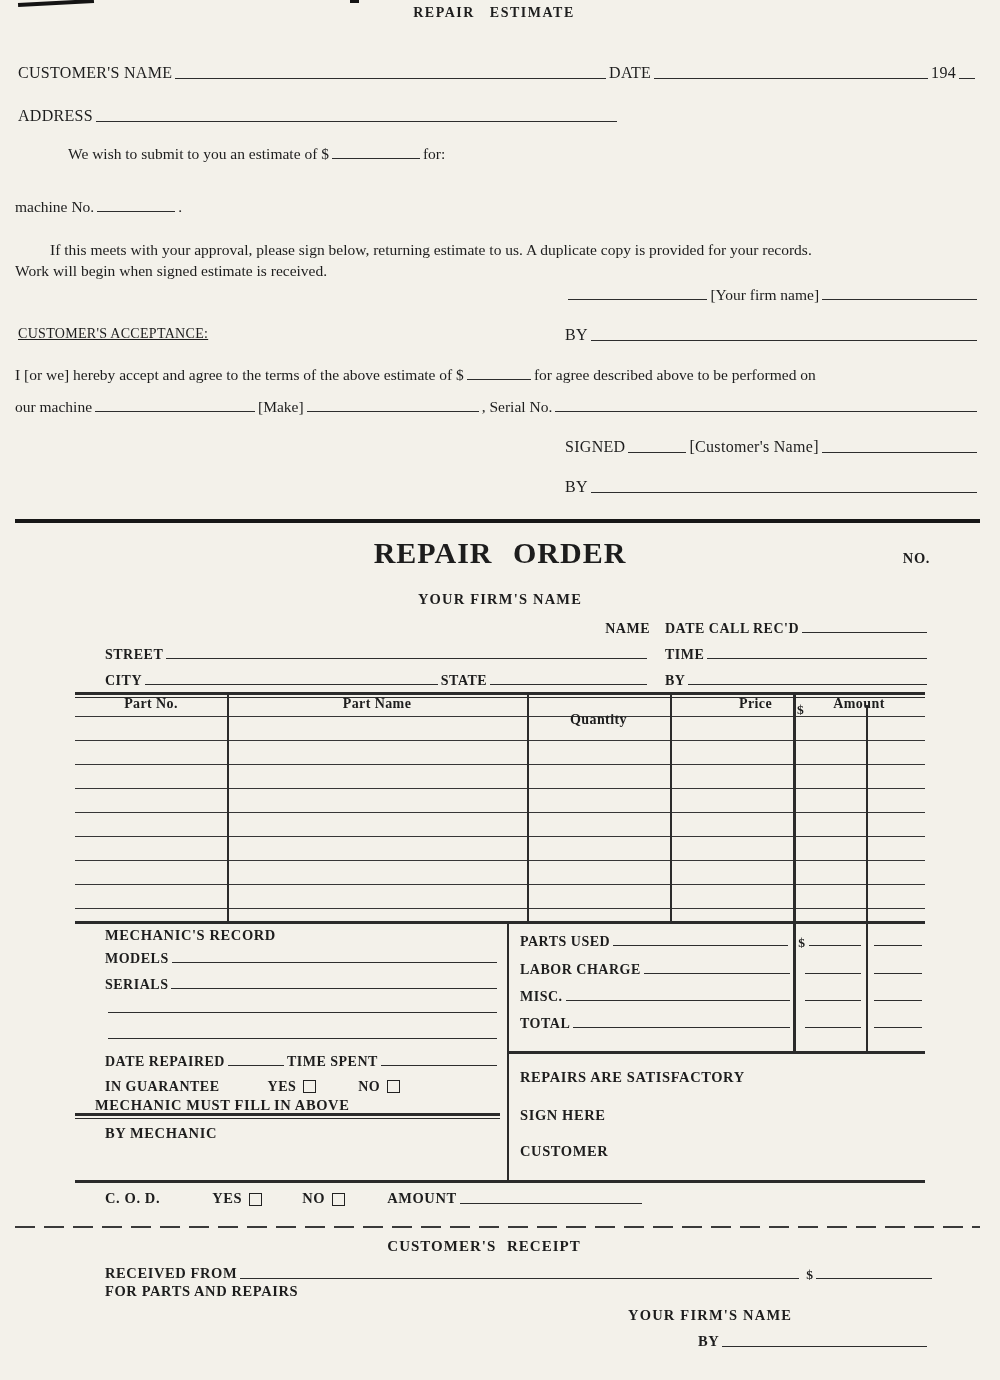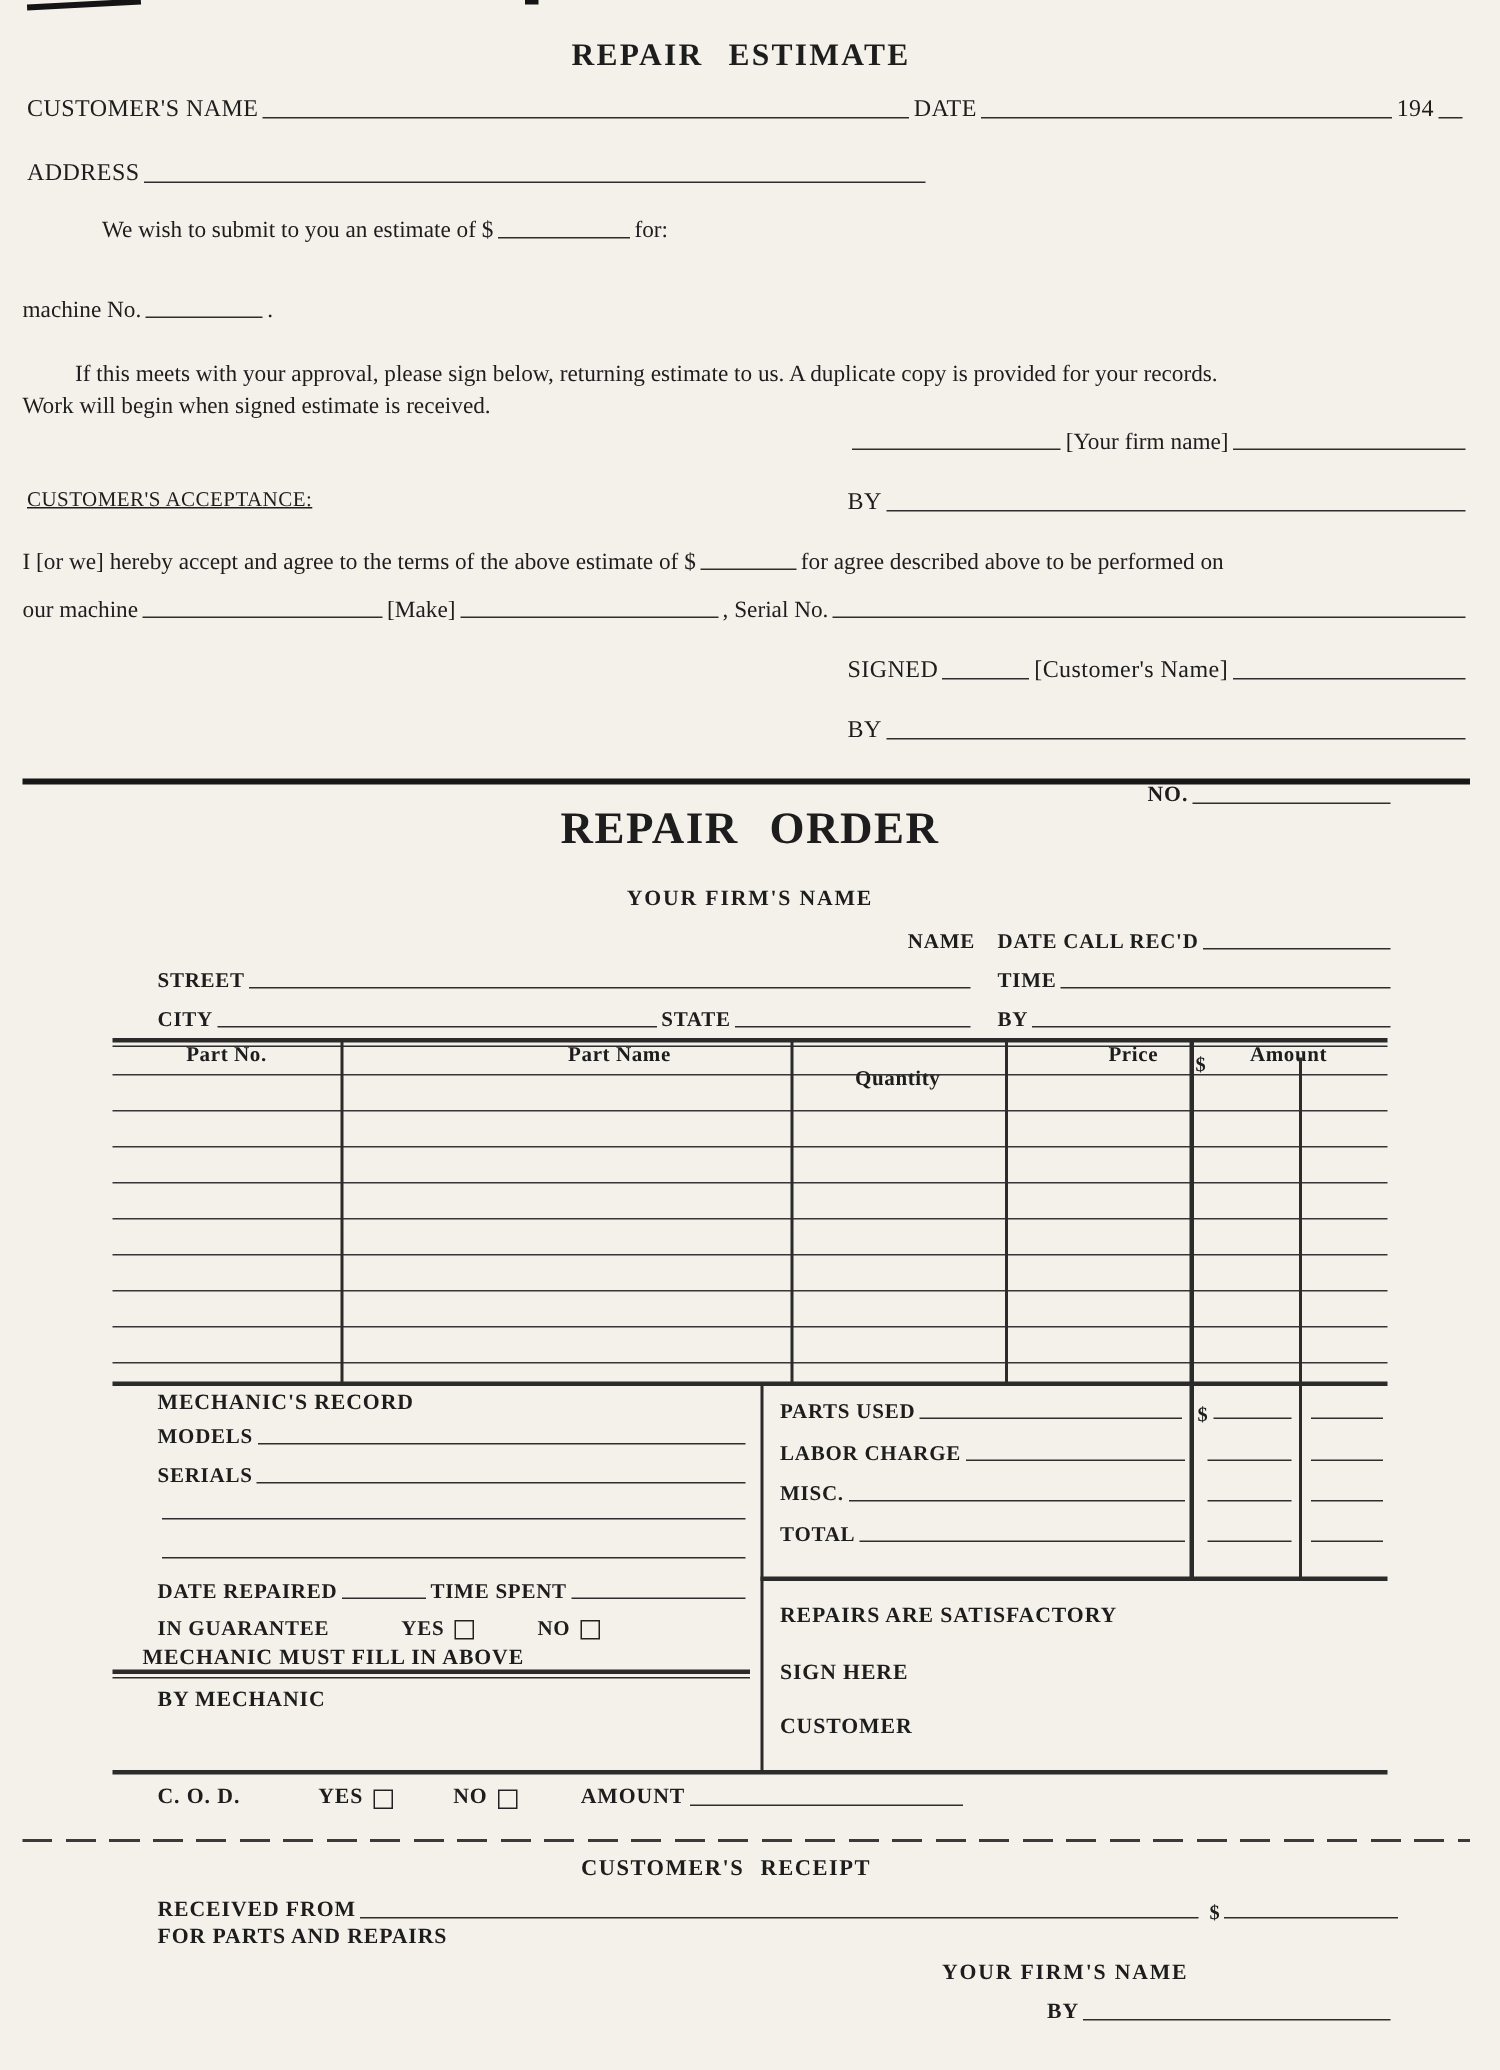--- a/index.html
+++ b/index.html
@@ -11,22 +11,22 @@
   .r{position:absolute;display:flex;align-items:flex-end;}
   .t{font-size:16px;letter-spacing:.3px;white-space:nowrap;line-height:1.1;}
   .body{font-size:15.5px;white-space:nowrap;line-height:1.1;}
   .b{font-weight:bold;font-size:14px;letter-spacing:.5px;white-space:nowrap;line-height:1.1;}
   .b2{font-weight:bold;font-size:14.5px;letter-spacing:.6px;white-space:nowrap;line-height:1.1;}
   .fill{flex:1 1 auto;border-bottom:1.6px solid #2d2d2d;margin:0 3px 3px 3px;height:0;}
   .seg{flex:0 0 auto;border-bottom:1.6px solid #2d2d2d;margin:0 3px 3px 3px;height:0;}
   .cb{flex:0 0 auto;width:11px;height:11px;border:1.7px solid #222;margin:0 0 1px 7px;background:transparent;}
   .vline{position:absolute;background:#2b2b2b;}
   .hline{position:absolute;background:#2b2b2b;}
-  .title-est{position:absolute;top:24px;left:0;right:12px;text-align:center;
-    font-weight:bold;font-size:21px;letter-spacing:1.5px;word-spacing:10px;}
+  .title-est{position:absolute;top:5px;left:0;right:12px;text-align:center;
+    font-weight:bold;font-size:14px;letter-spacing:1.5px;word-spacing:10px;}
   .title-order{position:absolute;top:536px;left:340px;width:320px;text-align:center;
     font-weight:bold;font-size:30px;letter-spacing:1px;word-spacing:12px;}
   .title-receipt{position:absolute;top:1238px;left:0;right:32px;text-align:center;
     font-weight:bold;font-size:15px;letter-spacing:1px;word-spacing:6px;}
   .firm-order{position:absolute;top:591px;left:0;right:0;text-align:center;
     font-weight:bold;font-size:14.5px;letter-spacing:1.2px;}
   .para{position:absolute;left:15px;width:968px;font-size:15.5px;line-height:1.35;}
   .table{position:absolute;left:75px;top:692px;width:850px;height:232px;}
   .th{position:absolute;top:4px;text-align:center;font-weight:bold;font-size:14px;letter-spacing:.4px;}
   .trow-line{position:absolute;left:0;width:850px;height:0;border-bottom:1.7px solid rgba(38,38,38,.92);}
@@ -112,21 +112,21 @@
 
   <div class="r" style="left:565px;top:478px;width:415px;">
     <span class="t">BY</span>
     <span class="fill"></span>
   </div>
 
   <div class="hline" style="left:15px;top:519px;width:965px;height:4px;background:#171717;"></div>
 
   <div class="title-order">REPAIR ORDER</div>
 
-  <div class="r" style="left:765px;top:523px;width:165px;">
+  <div class="r" style="left:765px;top:551px;width:165px;flex-direction:column;">
     <span class="b2">NO.</span>
     <span class="fill"></span>
   </div>
 
   <div class="firm-order">YOUR FIRM'S NAME</div>
 
   <div class="r" style="left:105px;top:621px;width:545px;flex-direction:column;">
     <span class="b">NAME</span>
     <span class="fill"></span>
   </div>
@@ -152,21 +152,21 @@
   </div>
   <div class="r" style="left:665px;top:673px;width:265px;">
     <span class="b">BY</span>
     <span class="fill"></span>
   </div>
 
   <div class="table">
     <div class="hline" style="left:0;top:0;width:850px;height:2.6px;"></div>
     <div class="hline" style="left:0;top:4.5px;width:850px;height:1.4px;"></div>
     <div class="th" style="left:0;width:152px;">Part No.</div>
-    <div class="th" style="left:152px;width:300px;margin-left:36px;">Part Name</div>
+    <div class="th" style="left:152px;width:300px;">Part Name</div>
     <div class="th" style="left:452px;width:143px;margin-top:16px;">Quantity</div>
     <div class="th" style="left:595px;width:123px;margin-left:24px;">Price</div>
     <div class="th" style="left:718px;width:132px;">Amount</div>
     <div class="dollar" style="position:absolute;left:722px;top:11px;">$</div>
 
     <div id="parts-rows">
         <div class="trow-line" style="top: 23.5px;"></div>
         <div class="trow-line" style="top: 47.6px;"></div>
         <div class="trow-line" style="top: 71.7px;"></div>
         <div class="trow-line" style="top: 95.8px;"></div>

